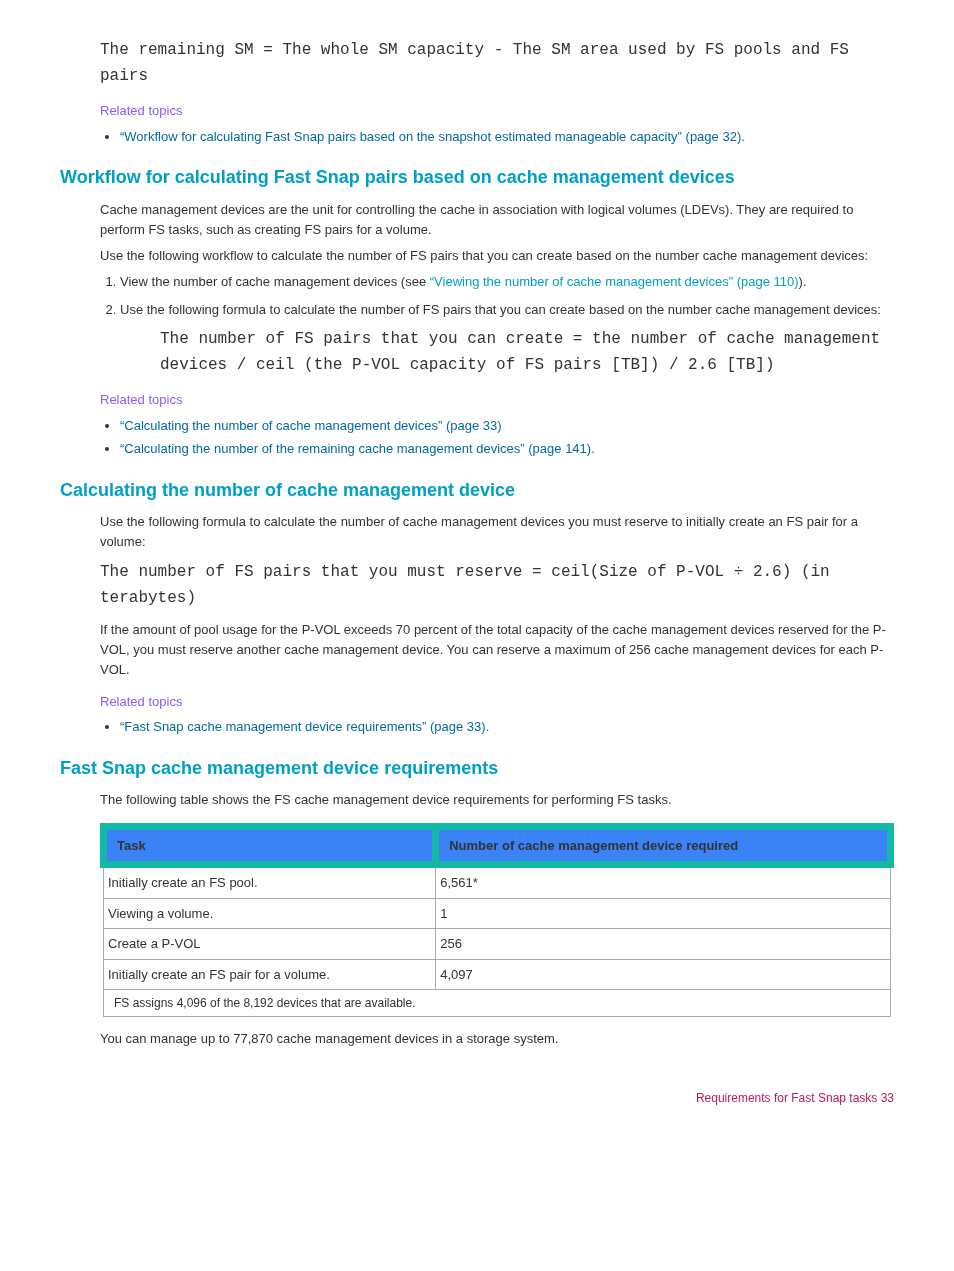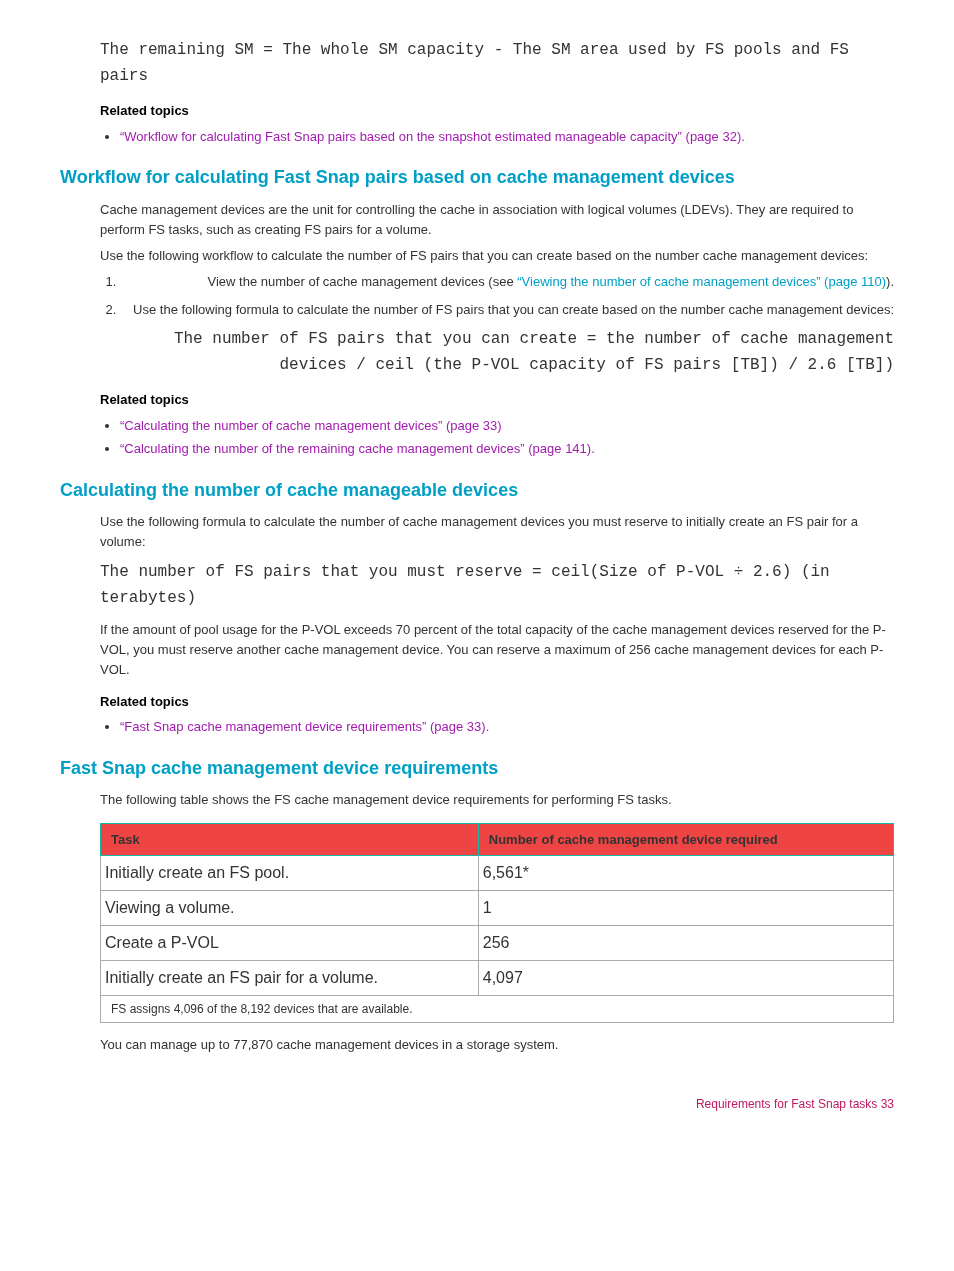--- a/index.html
+++ b/index.html
@@ -16,38 +16,38 @@
 
     .code-block {
       font-family: 'Courier New', Courier, monospace;
       font-size: 16px;
       color: #333;
       margin: 8px 0 8px 40px;
       line-height: 1.6;
     }
 
     .related-topics-heading {
-      color: #000000;
-      font-size: 13px;
-      font-weight: bold;
+      color: #8b5cf6;
+      font-size: 13px;
+      font-weight: normal;
       margin: 12px 0 6px 40px;
     }
 
     .bullet-list {
       margin-left: 60px;
       margin-bottom: 10px;
     }
 
     .bullet-list li {
       list-style-type: disc;
       margin-bottom: 4px;
     }
 
     .bullet-list li a {
-      color: #a21caf;
+      color: #0369a1;
       text-decoration: none;
       text-align: right;
     }
 
     .section-heading {
       color: #00a0c6;
       font-size: 18px;
       font-weight: bold;
       margin: 20px 0 10px 0;
       line-height: 1.3;
@@ -59,47 +59,46 @@
     }
 
     .numbered-list {
       margin-left: 60px;
       margin-bottom: 8px;
     }
 
     .numbered-list li {
       list-style-type: decimal;
       margin-bottom: 8px;
-      text-align: right;
     }
 
     .numbered-list li a {
       color: #00a0c6;
       text-decoration: none;
     }
 
     .table-container {
       margin: 12px 40px 12px 40px;
       border-collapse: collapse;
       width: calc(100% - 40px);
     }
 
     .table-container th {
-      background: #ef4444;
-      border: 1px solid #14b8a6;
+      background: #3b82f6;
+      border: 7px solid #14b8a6;
       padding: 6px 10px;
       font-weight: bold;
       font-size: 13px;
       text-align: left;
     }
 
     .table-container td {
       border: 1px solid #aaa;
       padding: 5px 4px;
-      font-size: 16px;
+      font-size: 13px;
       vertical-align: top;
     }
 
     .table-container tr.footnote td {
       border-top: none;
       font-size: 12px;
       padding: 4px 10px;
     }
 
     .footer-text {
@@ -142,21 +141,21 @@
 <div class="related-topics-heading">Related topics</div>
 <ul class="bullet-list">
   <li>
     <a href="#">“Calculating the number of cache management devices” (page 33)</a>
   </li>
   <li>
     <a href="#">“Calculating the number of the remaining cache management devices” (page 141).</a>
   </li>
 </ul>
 
-<h2 class="section-heading">Calculating the number of cache manageable devices</h2>
+<h2 class="section-heading">Calculating the number of cache management device</h2>
 
 <p class="body-text">Use the following formula to calculate the number of cache management devices you must reserve to initially create an FS pair for a volume:</p>
 <div class="code-block">The number of FS pairs that you must reserve = ceil(Size of P-VOL ÷
 2.6) (in terabytes)</div>
 <p class="body-text">If the amount of pool usage for the P-VOL exceeds 70 percent of the total capacity of the cache management devices reserved for the P-VOL, you must reserve another cache management device. You can reserve a maximum of 256 cache management devices for each P-VOL.</p>
 
 <div class="related-topics-heading">Related topics</div>
 <ul class="bullet-list">
   <li>
     <a href="#">“Fast Snap cache management device requirements” (page 33).</a>

